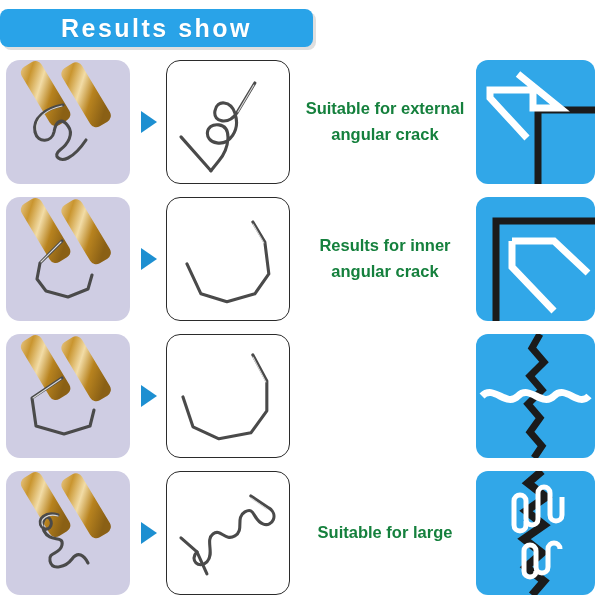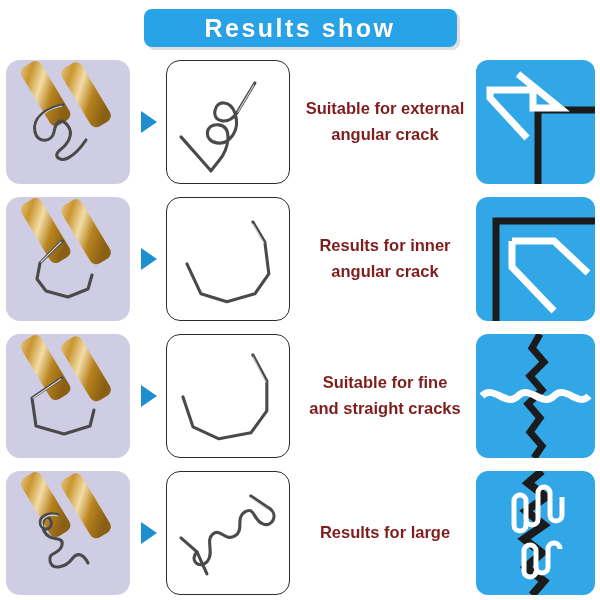--- a/index.html
+++ b/index.html
@@ -8,21 +8,21 @@
     background:#ffffff;
     font-family:"Liberation Sans","DejaVu Sans",sans-serif;
     overflow:hidden;
     position:relative;
   }
   #page{position:relative;width:600px;height:600px;}
 
   
   .banner-wrap{
     position:absolute;left:0;top:8px;width:600px;height:40px;
-    display:flex;align-items:center;justify-content:center;
+    display:flex;align-items:center;justify-content:flex-start;
   }
   .banner{
     width:313px;height:38px;
     background:#29a3e8;
     border-radius:8px;
     box-shadow:3px 3px 0 rgba(150,150,150,.30);
     display:flex;align-items:center;justify-content:center;
   }
   .banner-title{
     color:#ffffff;
@@ -75,21 +75,21 @@
     box-sizing:border-box;
     overflow:hidden;
   }
   .staple-panel svg{display:block;width:120.8px;height:120.8px}
 
   
   .caption{
     position:absolute;left:296px;top:0;width:178px;height:130px;
     display:flex;flex-direction:column;align-items:center;justify-content:center;
     text-align:center;
-    color:#7f1d1d;
+    color:#15803d;
     font-size:16.5px;
     font-weight:bold;
     line-height:1.55;
   }
   .caption .l1,.caption .l2{display:block;white-space:nowrap}
 
   
   .icon-panel{
     position:absolute;left:476px;top:3px;
     width:119px;height:124px;
@@ -216,24 +216,20 @@
       <div class="arrow"></div>
     </div>
 
     <div class="staple-panel">
       <svg viewBox="0 0 121 121" xmlns="http://www.w3.org/2000/svg">
         <path class="wire" d="M86 20 L100 46 L100 76 L84 98 L52 104 L26 92 L16 62"></path>
         <path class="wire-hl" d="M86 22 L99 47"></path>
       </svg>
     </div>
 
-    <div class="caption">
-      <span class="l1">Suitable for fine</span>
-      <span class="l2">and straight cracks</span>
-    </div>
 
     <div class="icon-panel">
       <svg viewBox="0 0 119 124" xmlns="http://www.w3.org/2000/svg">
         <path class="crack-dark" stroke-width="7" d="M64 0 L56 14 L68 28 L54 42 L66 56 L52 70 L64 84 L54 98 L66 112 L58 124"></path>
         <path class="crack-white" stroke-width="7" d="M6 62 C18 50 30 74 42 62 C54 50 66 74 78 62 C90 50 102 74 113 62"></path>
       </svg>
     </div>
   </div>
 
   <div class="row row-4">
@@ -255,21 +251,21 @@
 
     <div class="staple-panel">
       <svg viewBox="0 0 121 121" xmlns="http://www.w3.org/2000/svg">
         <path class="wire" d="M84 24 L102 36 C112 42 106 56 96 52 C86 48 88 34 78 40 C68 46 78 58 68 64 C58 70 54 56 46 62 C38 68 48 82 40 90 C32 98 22 88 30 80"></path>
         <path class="wire" d="M14 66 L30 80 L40 102"></path>
         <path class="wire-hl" d="M84 26 L100 37"></path>
       </svg>
     </div>
 
     <div class="caption">
-      <span class="l1">Results for large</span>
+      <span class="l1">Suitable for large</span>
     </div>
 
     <div class="icon-panel">
       <svg viewBox="0 0 119 124" xmlns="http://www.w3.org/2000/svg">
         <path class="crack-dark" stroke-width="8" d="M66 0 L52 12 L70 26 L50 40 L68 54 L48 68 L66 82 L50 96 L68 110 L56 124"></path>
         <path class="crack-white" stroke-width="5" d="M86 26 L86 44 C86 52 74 52 74 44 L74 22 M74 22 C74 14 62 14 62 22 L62 48
                  M62 48 C62 56 50 56 50 48 L50 30 C50 22 38 22 38 30 L38 54 C38 62 50 62 50 54
                  M50 54 L50 50"></path>
         <path class="crack-white" stroke-width="5" d="M84 78 C84 70 72 70 72 78 L72 96 C72 104 60 104 60 96 L60 80
                  C60 72 48 72 48 80 L48 100 C48 108 60 108 60 100"></path>

